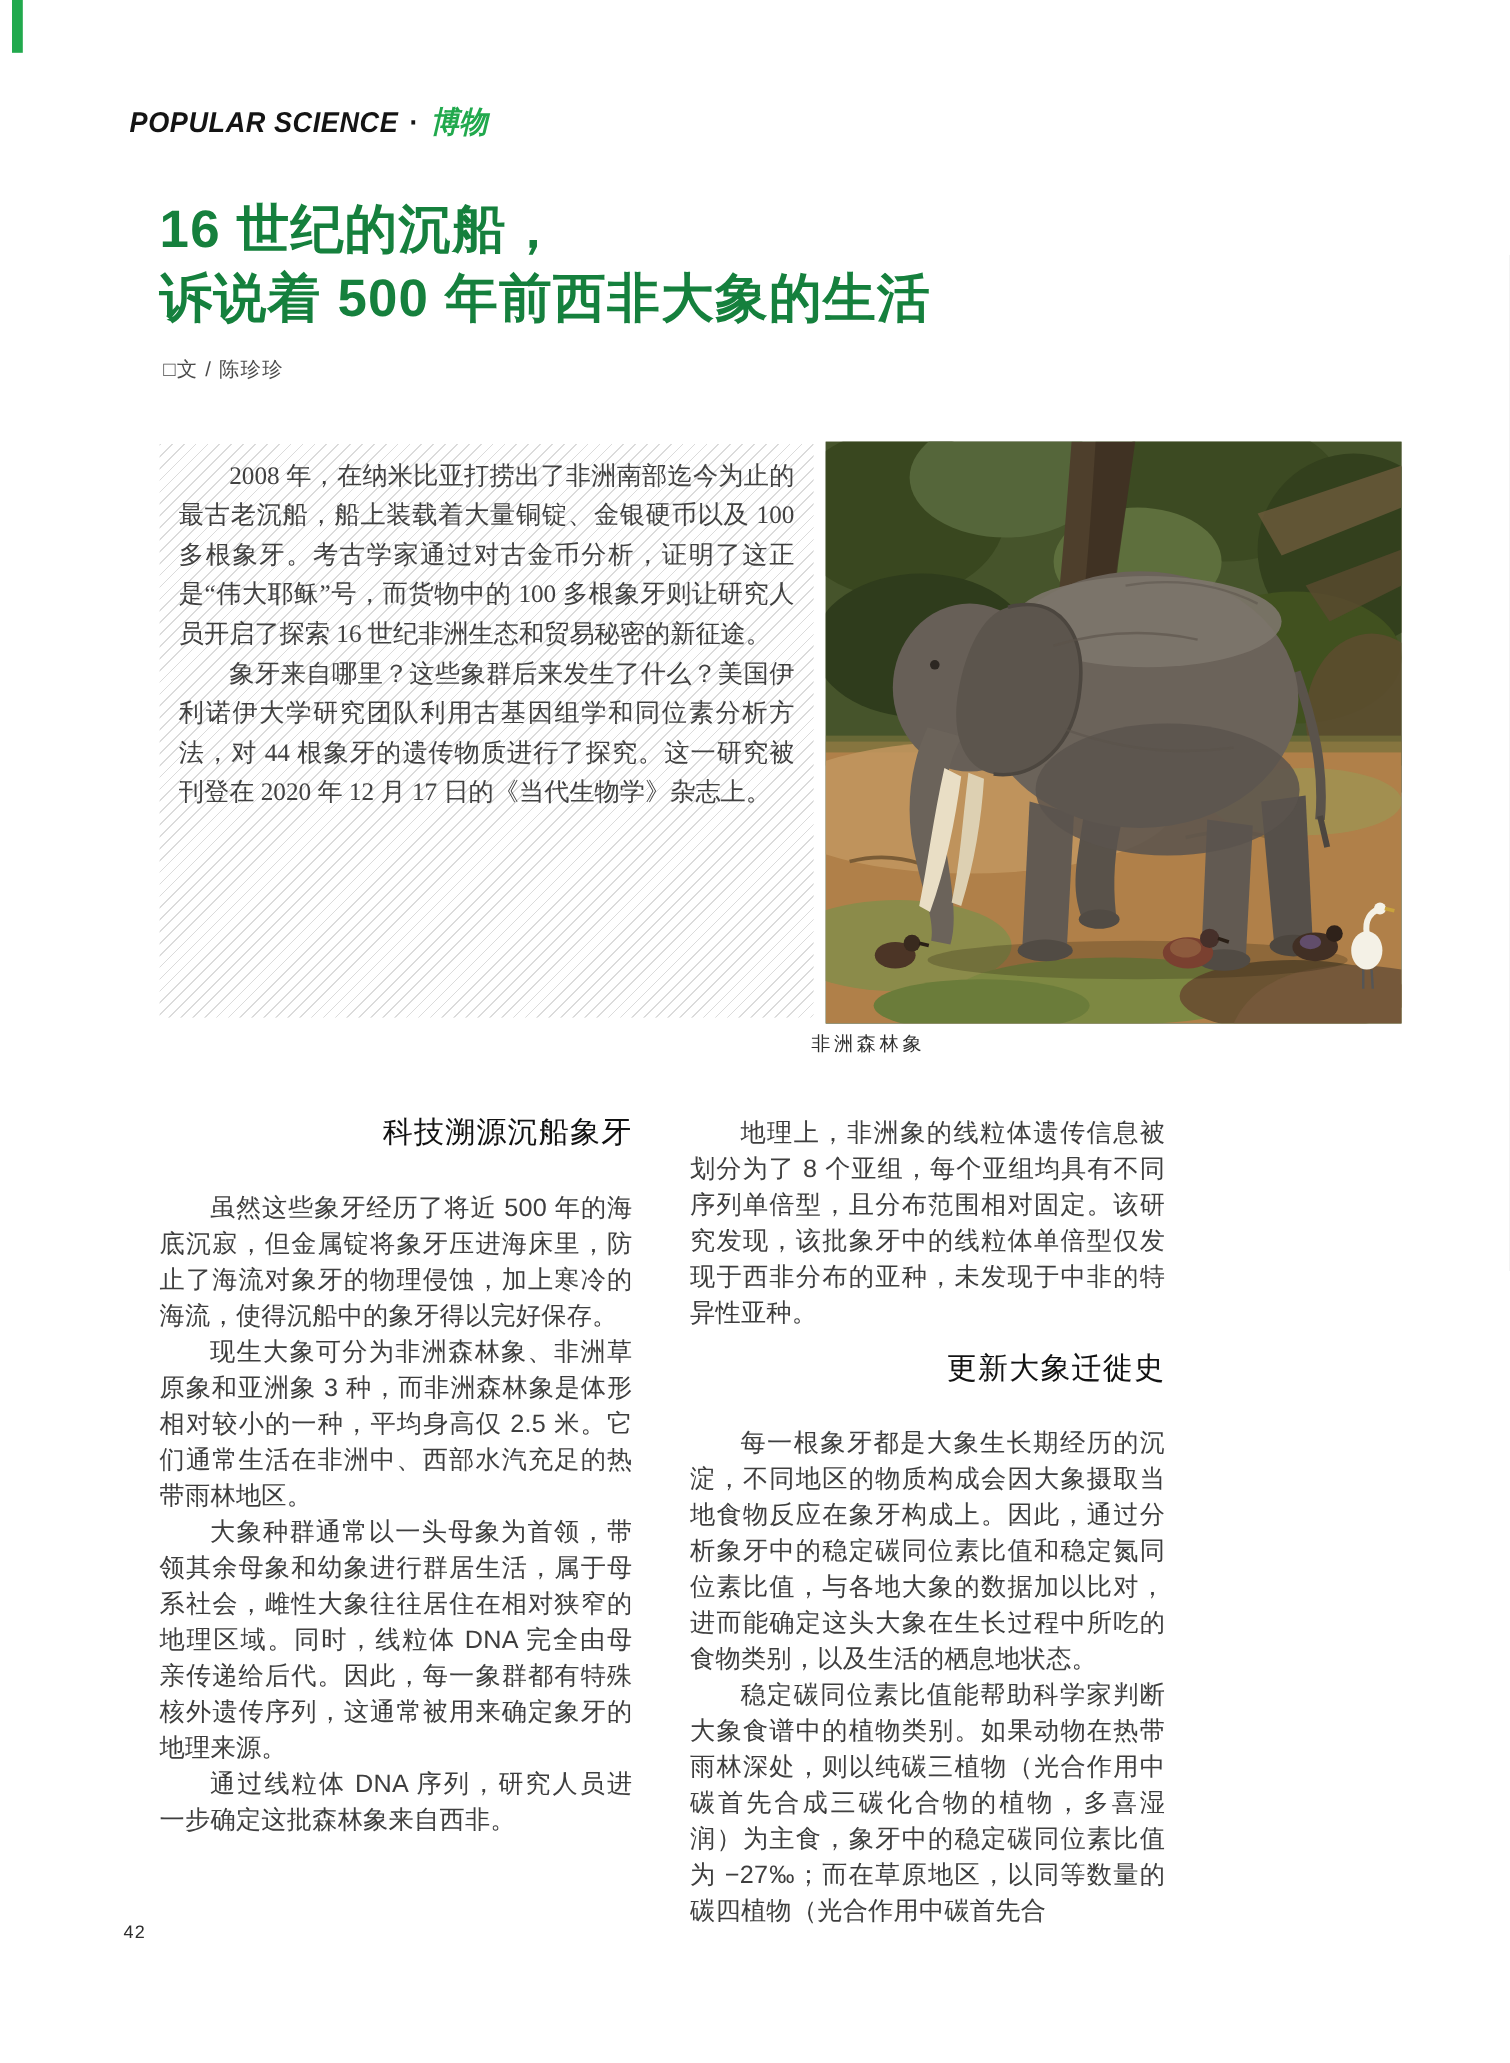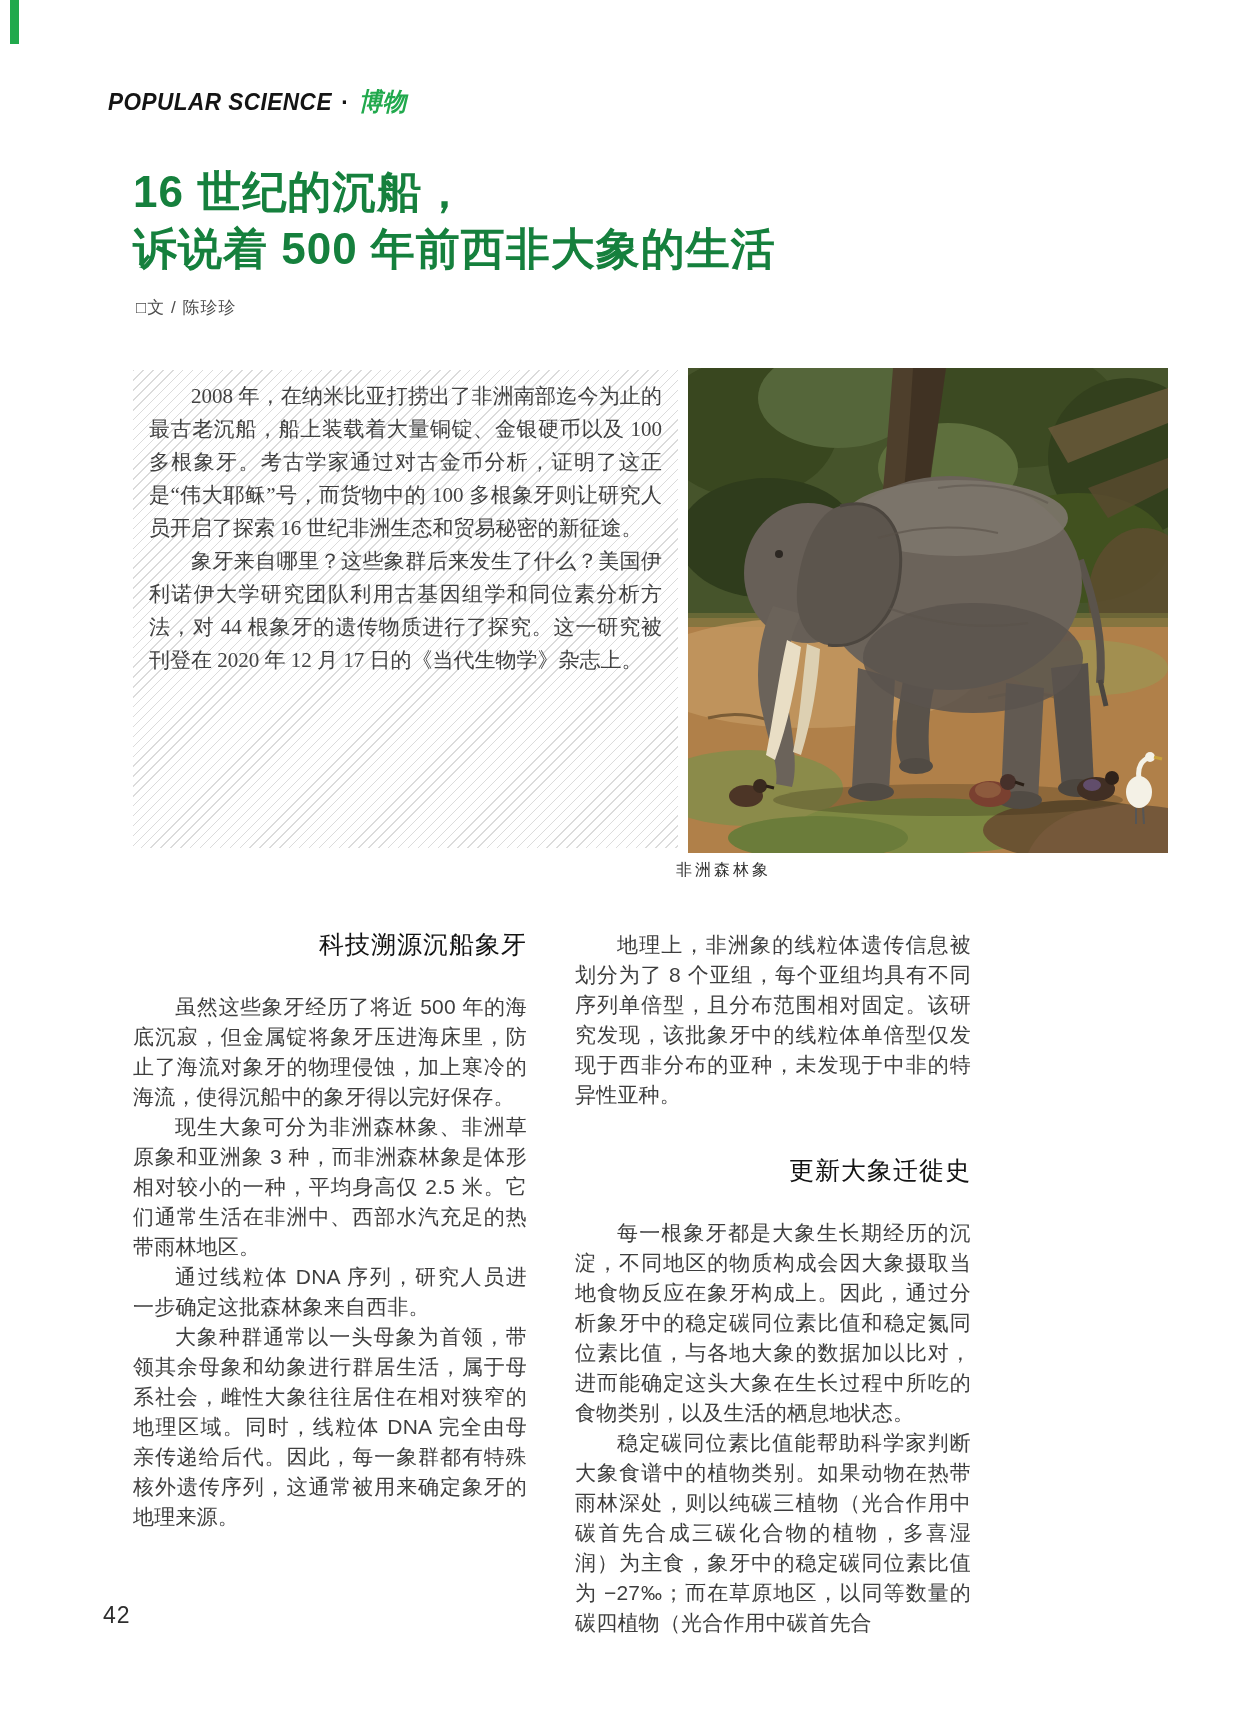--- a/index.html
+++ b/index.html
@@ -48,28 +48,28 @@
     font-family:Liberation Mono, monospace; font-size:16px; color:#303030;
     letter-spacing:3px;
   }
   .col{ position:absolute; top:930px; text-align:justify; }
   .col-left{ left:133px; width:394px; }
   .col-right{ left:575px; width:396px; }
   .col h2{
     margin:0 0 34px 0; font-size:25px; line-height:28px;
     font-weight:normal; color:#121212; letter-spacing:1px; text-align:right;
   }
-  .col-right h2{ margin-top:46px; }
+  .col-right h2{ margin-top:16px; }
   .col p{
     margin:0; font-size:21px; line-height:30px; color:#3e3e3e;
     text-indent:2em; letter-spacing:.2px;
   }
   .pageno{
     position:absolute; left:103px; top:1602px;
-    font-size:23px; color:#2e2e2e; letter-spacing:1px;
+    font-size:15px; color:#2e2e2e; letter-spacing:1px;
   }
 </style>
 </head>
 <body>
 
 <div class="page">
 
   <div class="edge-mark"></div>
 
   <div class="brand">
@@ -171,22 +171,22 @@
       </g>
     </svg>
   </div>
 
   <div class="caption">非洲森林象</div>
 
   <div class="col col-left">
     <h2>科技溯源沉船象牙</h2>
     <p>虽然这些象牙经历了将近 500 年的海底沉寂，但金属锭将象牙压进海床里，防止了海流对象牙的物理侵蚀，加上寒冷的海流，使得沉船中的象牙得以完好保存。</p>
     <p>现生大象可分为非洲森林象、非洲草原象和亚洲象 3 种，而非洲森林象是体形相对较小的一种，平均身高仅 2.5 米。它们通常生活在非洲中、西部水汽充足的热带雨林地区。</p>
+    <p>大象种群通常以一头母象为首领，带领其余母象和幼象进行群居生活，属于母系社会，雌性大象往往居住在相对狭窄的地理区域。同时，线粒体 DNA 完全由母亲传递给后代。因此，每一象群都有特殊核外遗传序列，这通常被用来确定象牙的地理来源。</p>
     <p>通过线粒体 DNA 序列，研究人员进一步确定这批森林象来自西非。</p>
-    <p>大象种群通常以一头母象为首领，带领其余母象和幼象进行群居生活，属于母系社会，雌性大象往往居住在相对狭窄的地理区域。同时，线粒体 DNA 完全由母亲传递给后代。因此，每一象群都有特殊核外遗传序列，这通常被用来确定象牙的地理来源。</p>
   </div>
 
   <div class="col col-right">
     <p>地理上，非洲象的线粒体遗传信息被划分为了 8 个亚组，每个亚组均具有不同序列单倍型，且分布范围相对固定。该研究发现，该批象牙中的线粒体单倍型仅发现于西非分布的亚种，未发现于中非的特异性亚种。</p>
     <h2>更新大象迁徙史</h2>
     <p>每一根象牙都是大象生长期经历的沉淀，不同地区的物质构成会因大象摄取当地食物反应在象牙构成上。因此，通过分析象牙中的稳定碳同位素比值和稳定氮同位素比值，与各地大象的数据加以比对，进而能确定这头大象在生长过程中所吃的食物类别，以及生活的栖息地状态。</p>
     <p>稳定碳同位素比值能帮助科学家判断大象食谱中的植物类别。如果动物在热带雨林深处，则以纯碳三植物（光合作用中碳首先合成三碳化合物的植物，多喜湿润）为主食，象牙中的稳定碳同位素比值为 −27‰；而在草原地区，以同等数量的碳四植物（光合作用中碳首先合</p>
   </div>
 
   <div class="pageno">42</div>

